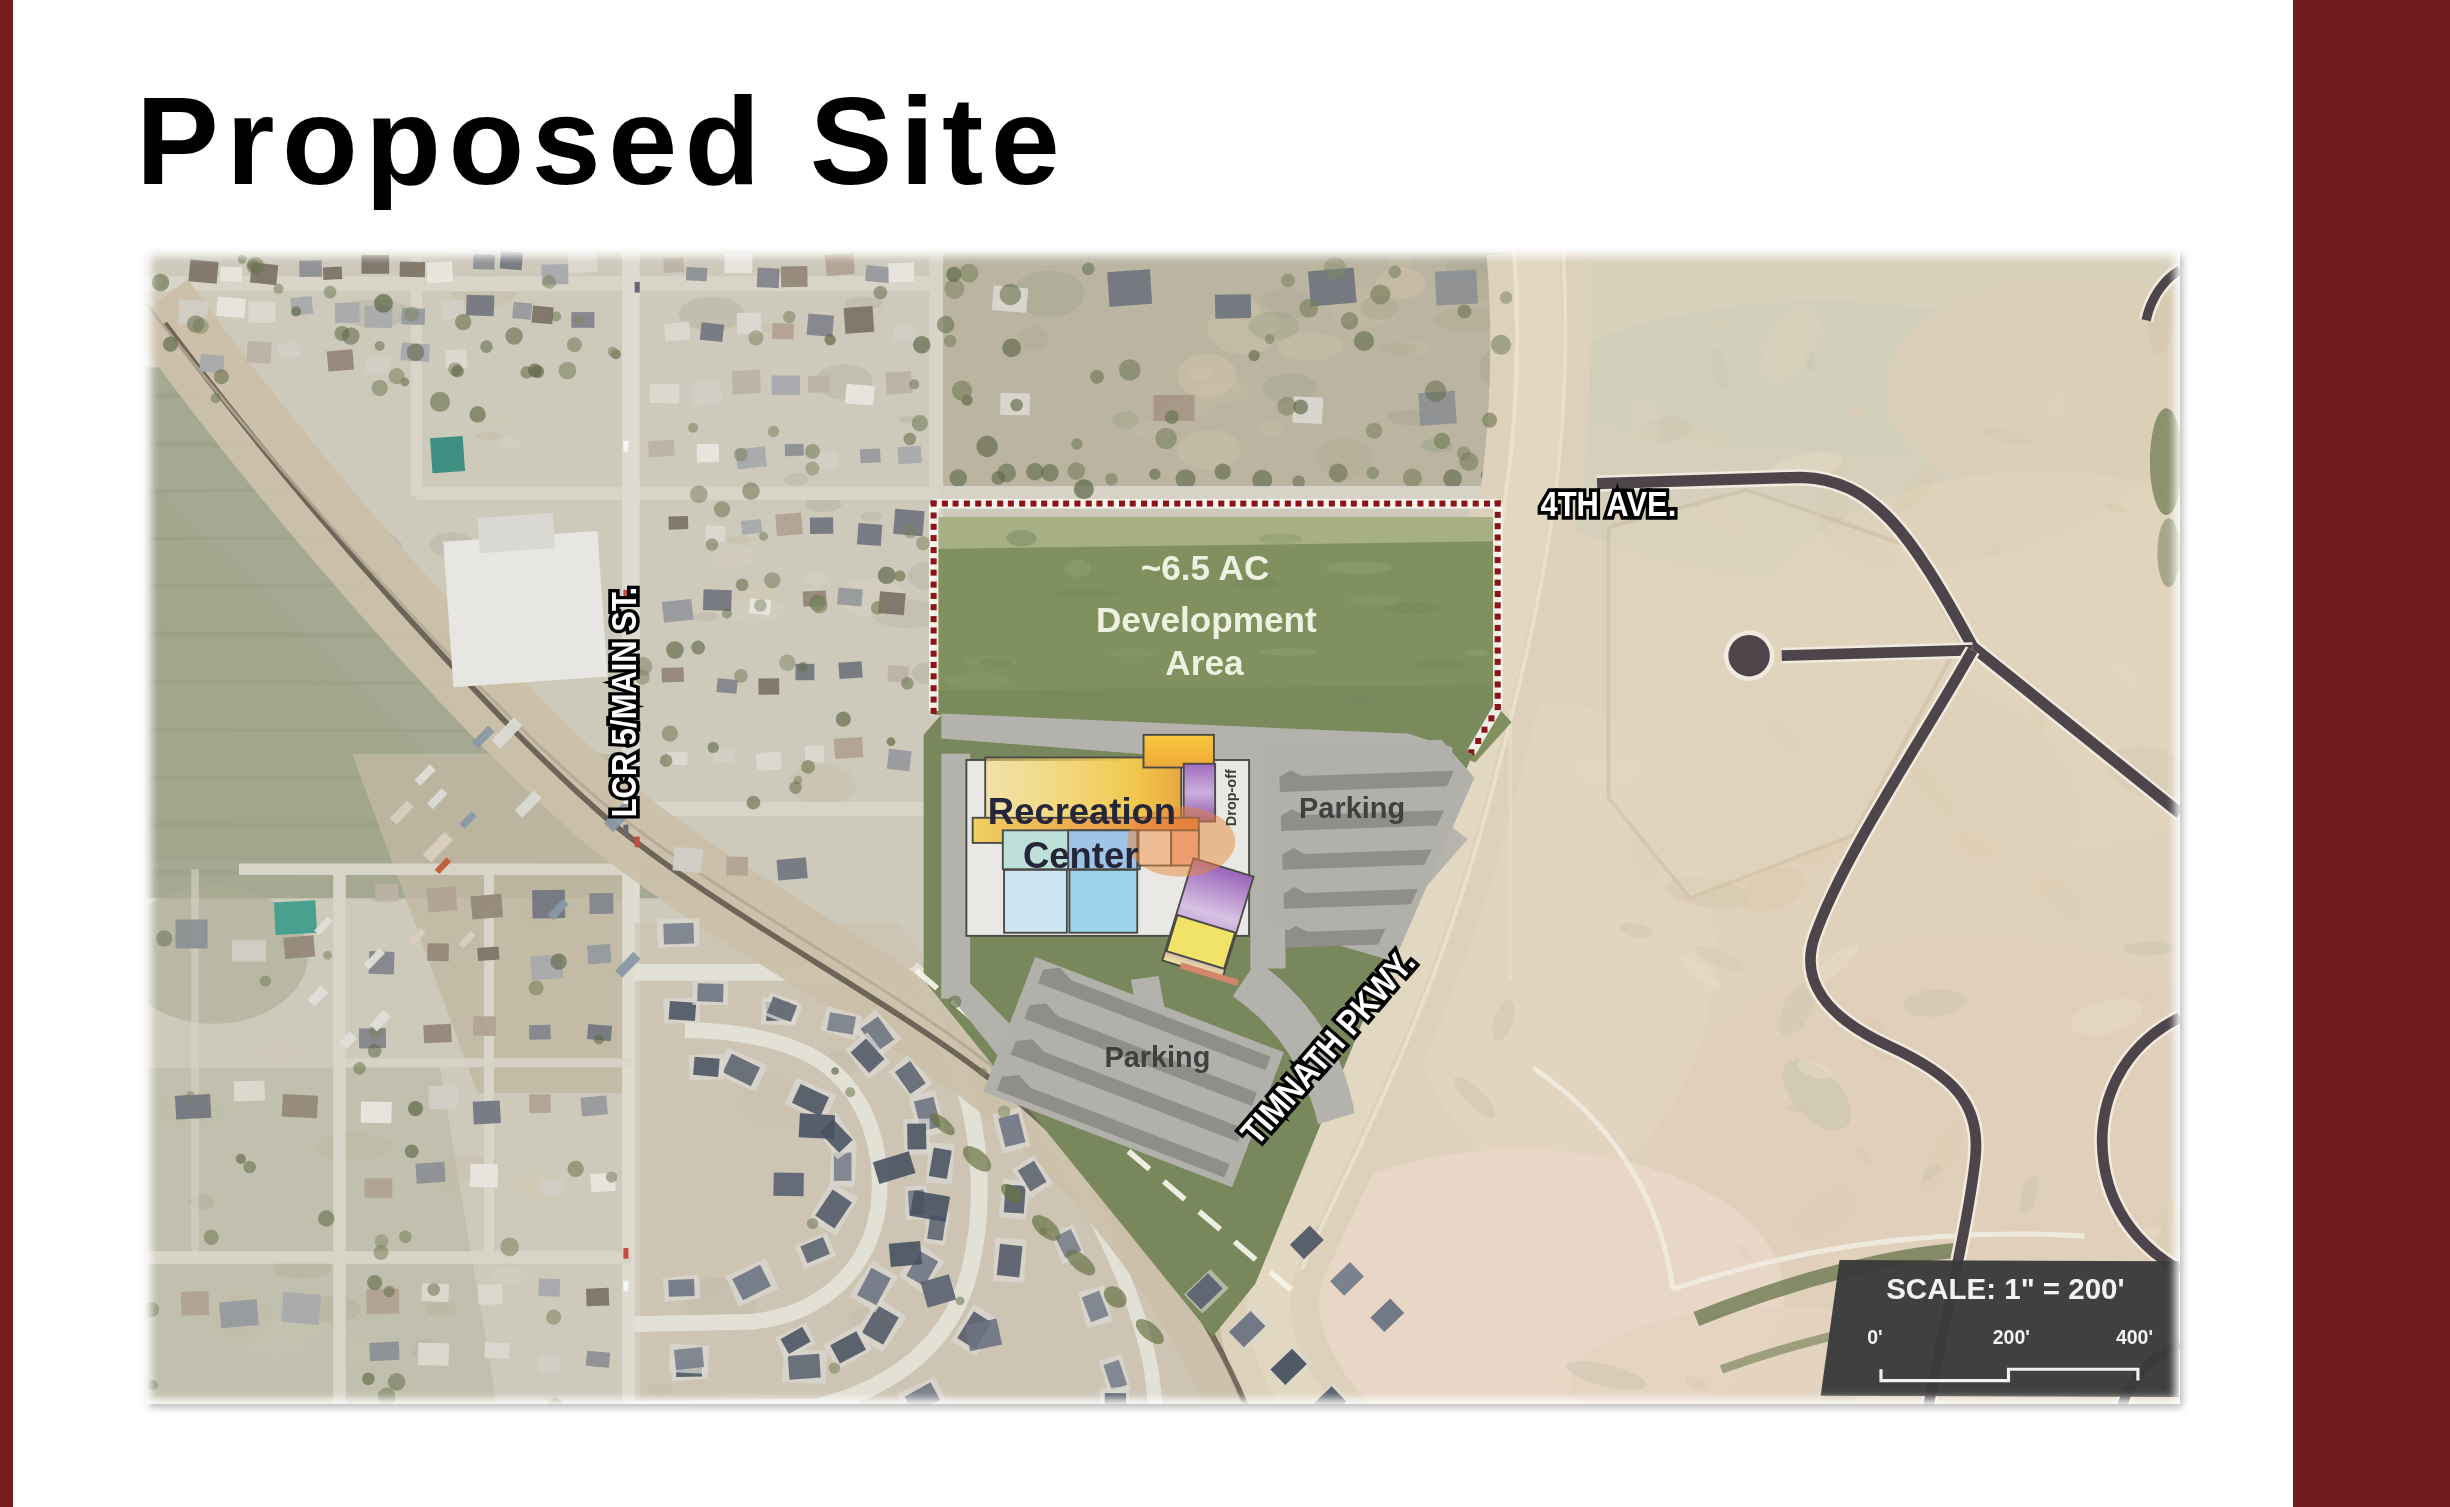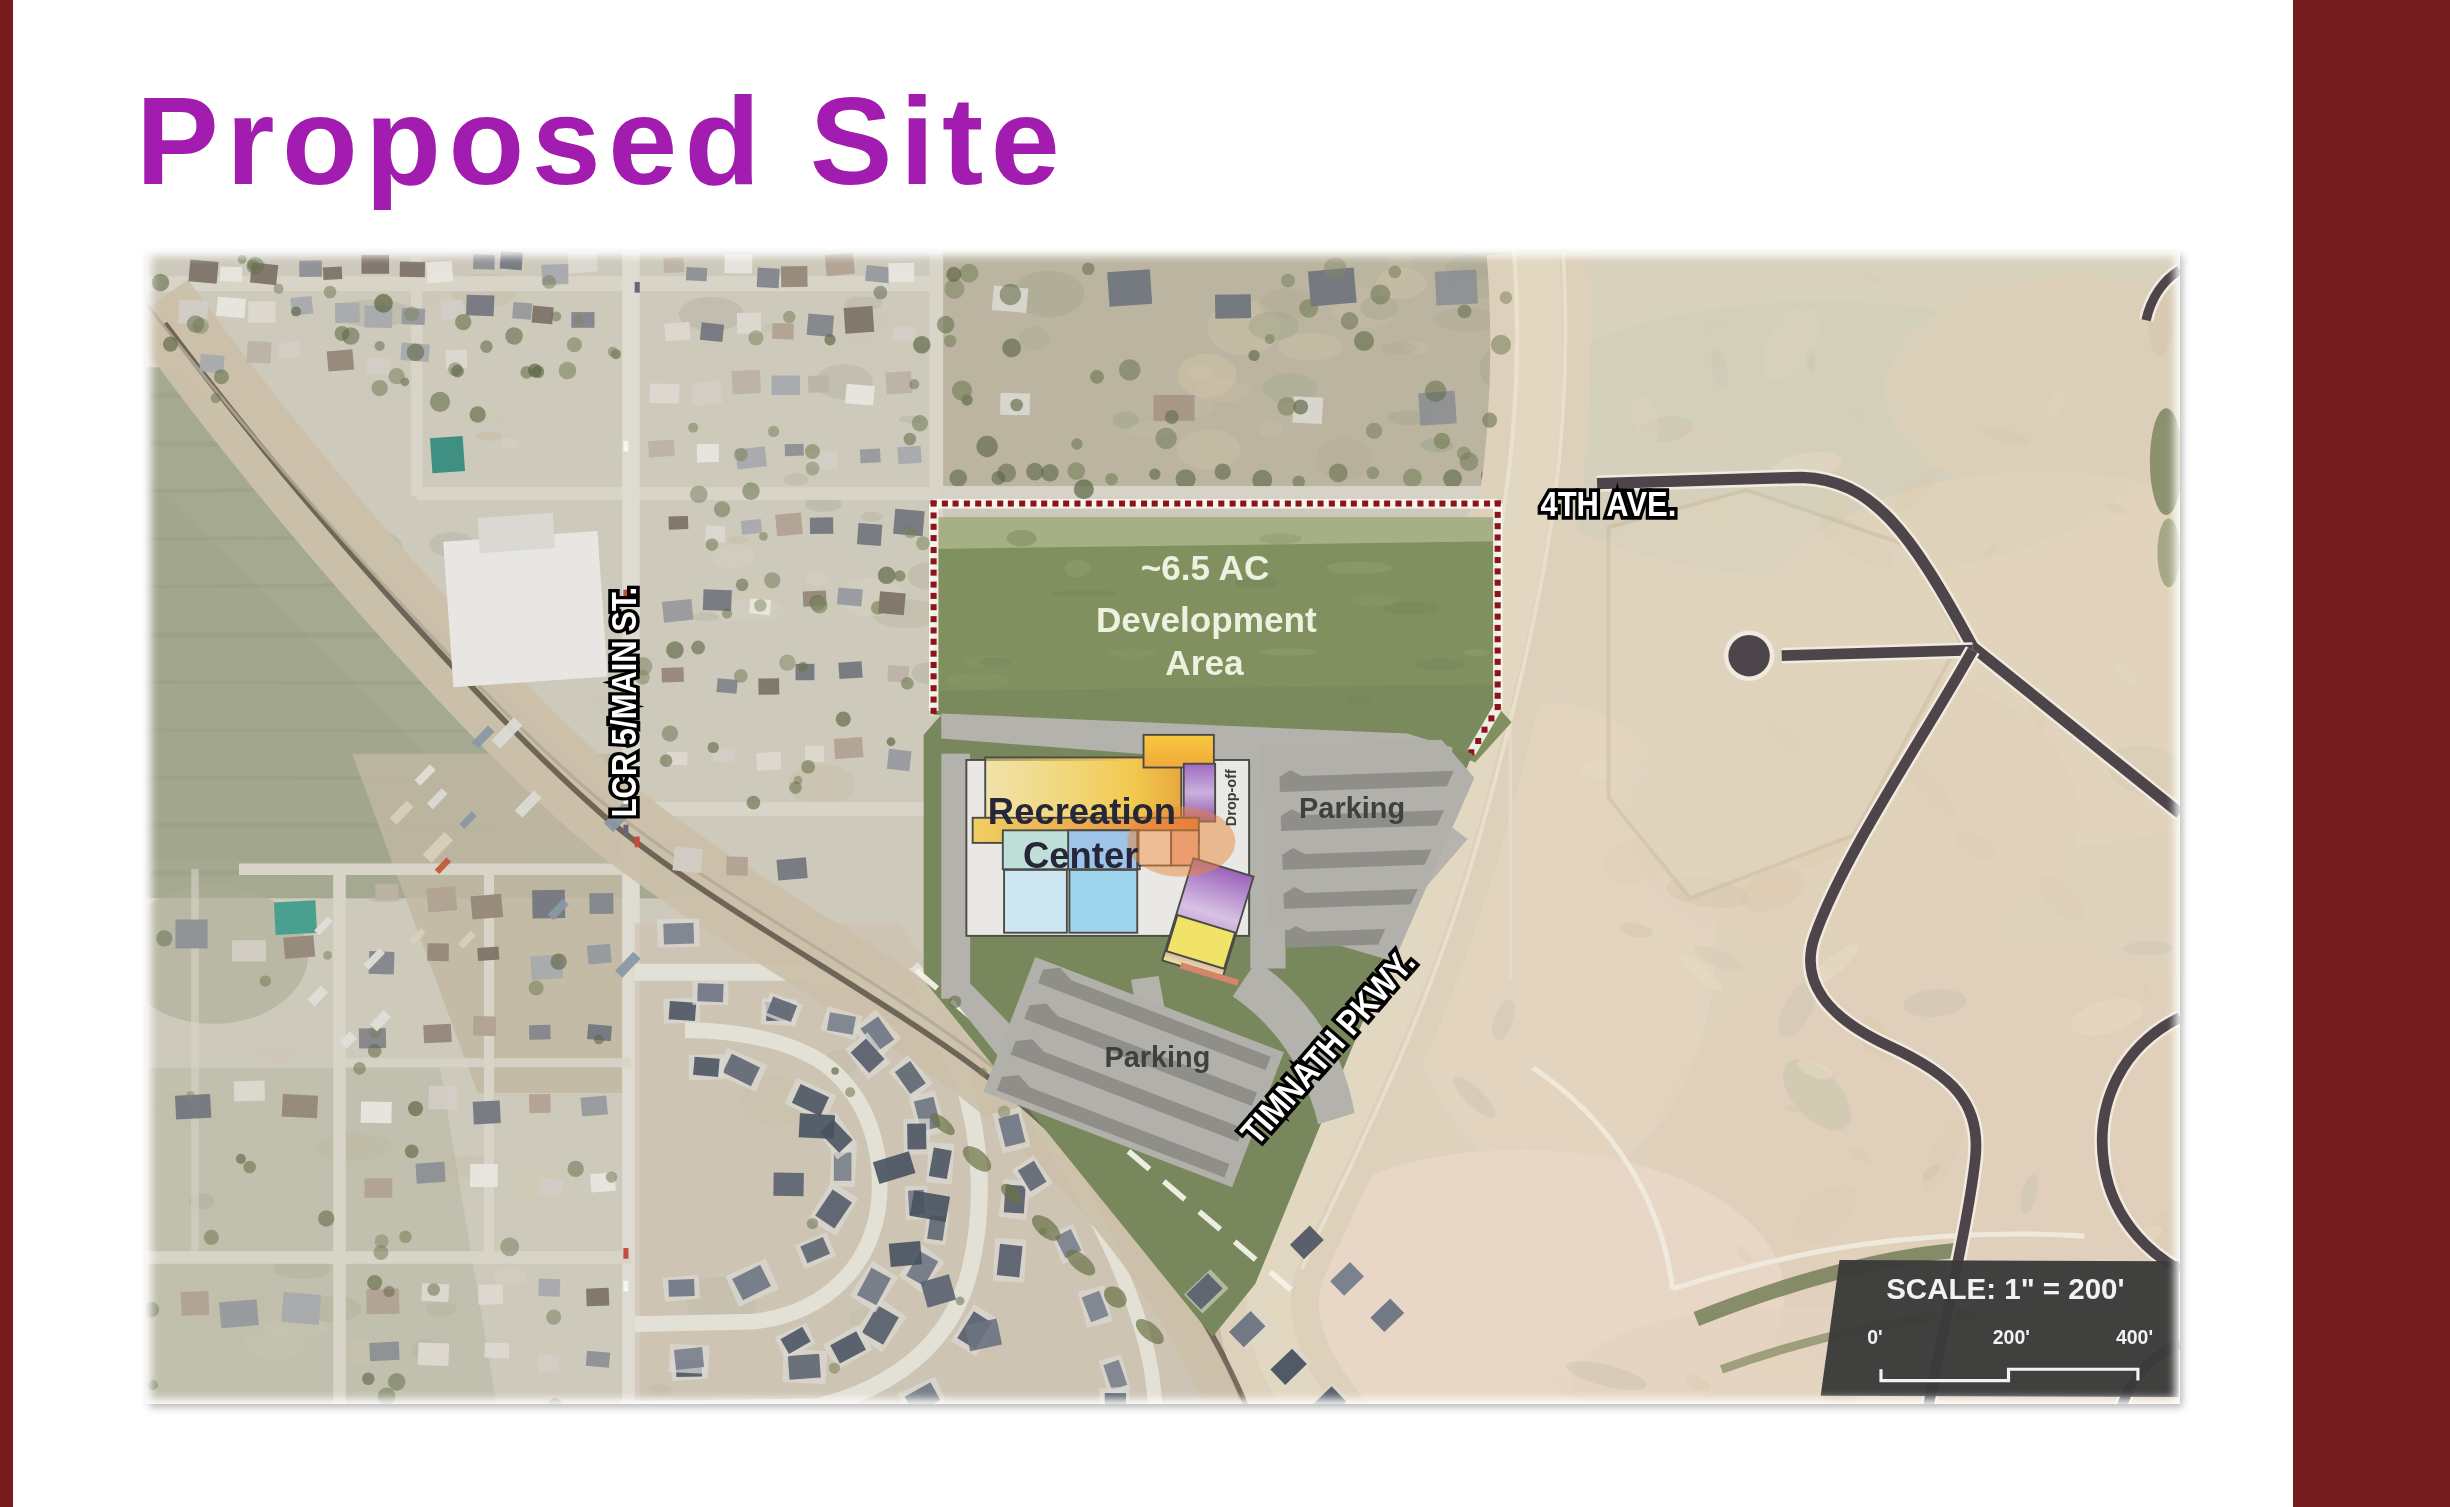--- a/index.html
+++ b/index.html
@@ -1,16 +1,16 @@
 <!DOCTYPE html>
 <html style="font-size:10px"><head><meta charset="utf-8"><style>
 html,body{margin:0;padding:0;width:2450px;height:1508px;background:#fff;overflow:hidden}
 .leftbar{position:absolute;left:0;top:0;width:12.6px;height:1508px;background:#771b1e}
 .rightbar{position:absolute;left:2293px;top:0;width:157px;height:1508px;background:#731c20}
-h1{position:absolute;left:136px;top:70px;margin:0;font-family:"Liberation Sans",sans-serif;font-weight:bold;font-size:124px;color:#a21caf;letter-spacing:7.5px}
+h1{position:absolute;left:136px;top:70px;margin:0;font-family:"Liberation Sans",sans-serif;font-weight:bold;font-size:124px;color:#000000;letter-spacing:7.5px}
 .map{position:absolute;left:146px;top:251px;width:2034px;height:1153px;box-shadow:2.5px 3.8px 7.5px rgba(110,110,110,0.5)}
 .map:after{content:"";position:absolute;left:0;top:0;right:0;bottom:0;box-shadow:inset 0 0 8.8px 5px rgba(255,255,255,0.95)}
 </style></head>
 <body>
 <div class="leftbar"></div>
 <div class="rightbar"></div>
 <h1>Proposed Site</h1>
 <div class="map"><svg width="2034" height="1153" viewBox="232 400 3238 1835">
       <defs>
 <linearGradient id="gy" x1="0" y1="0" x2="1" y2="0">

